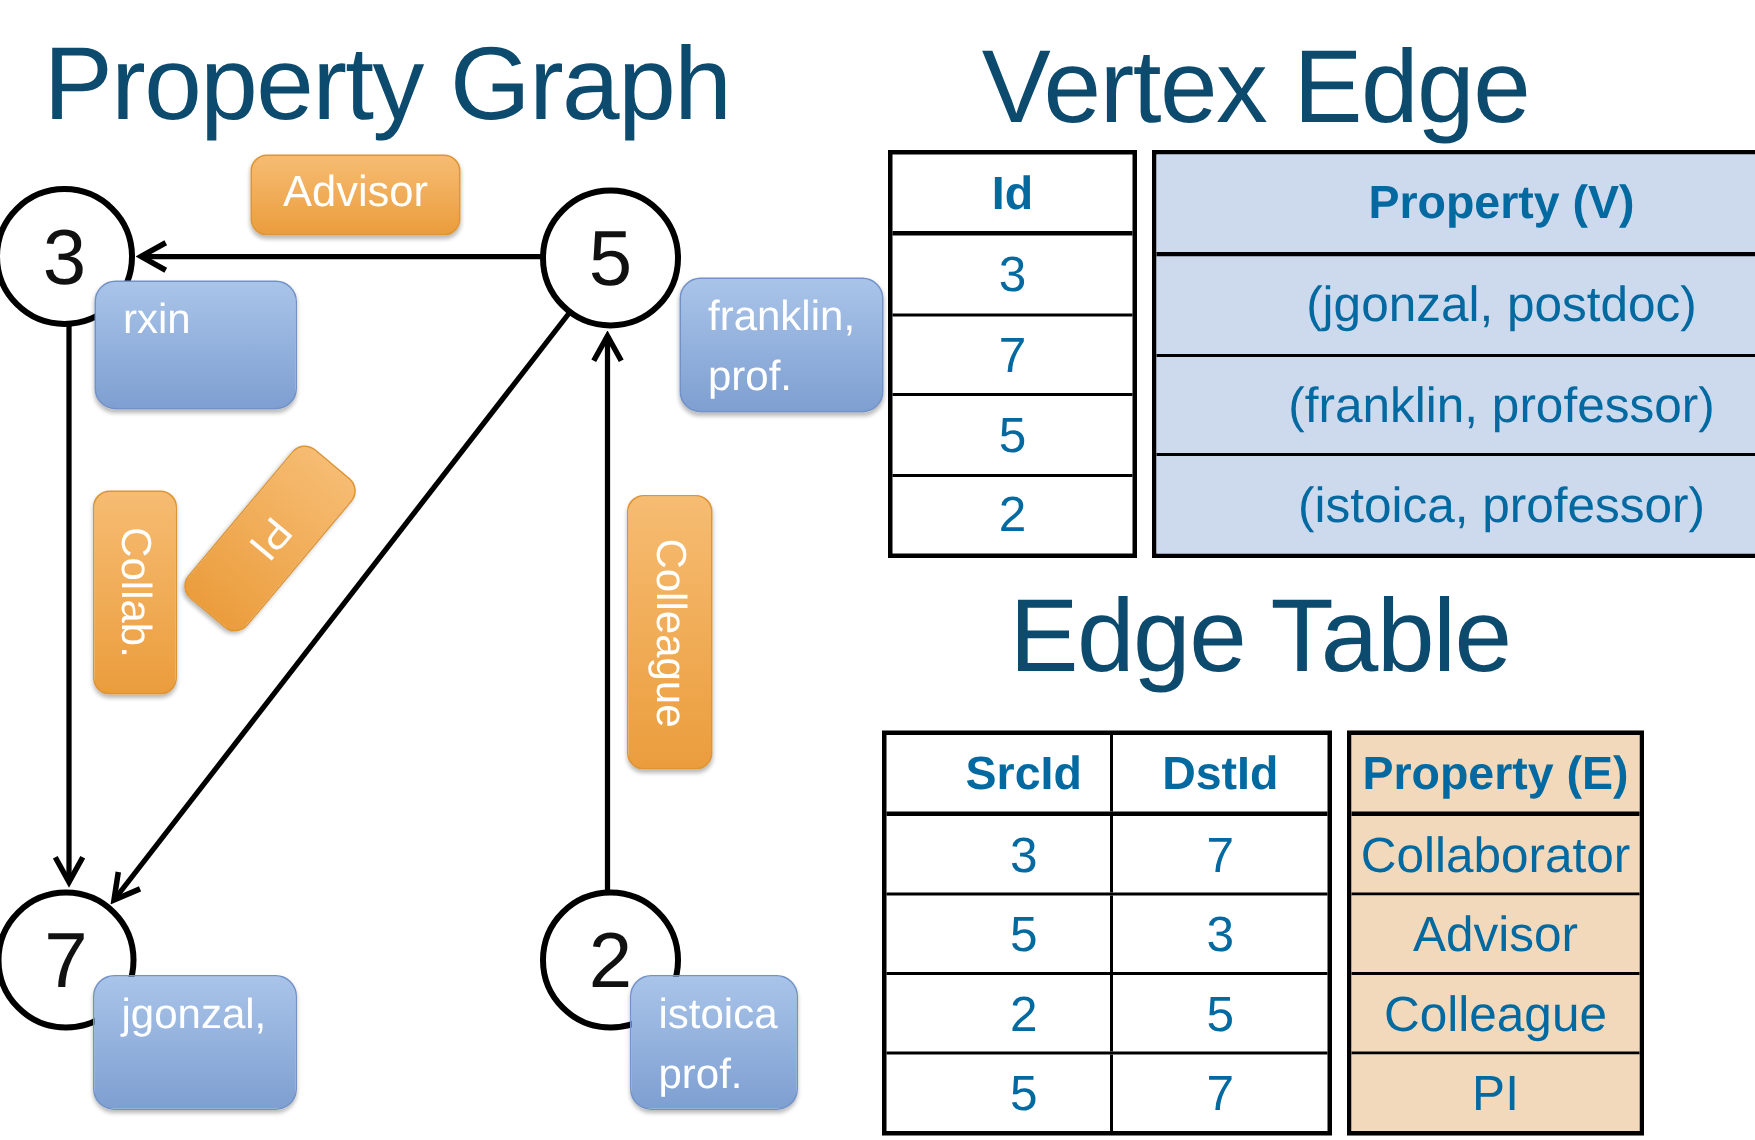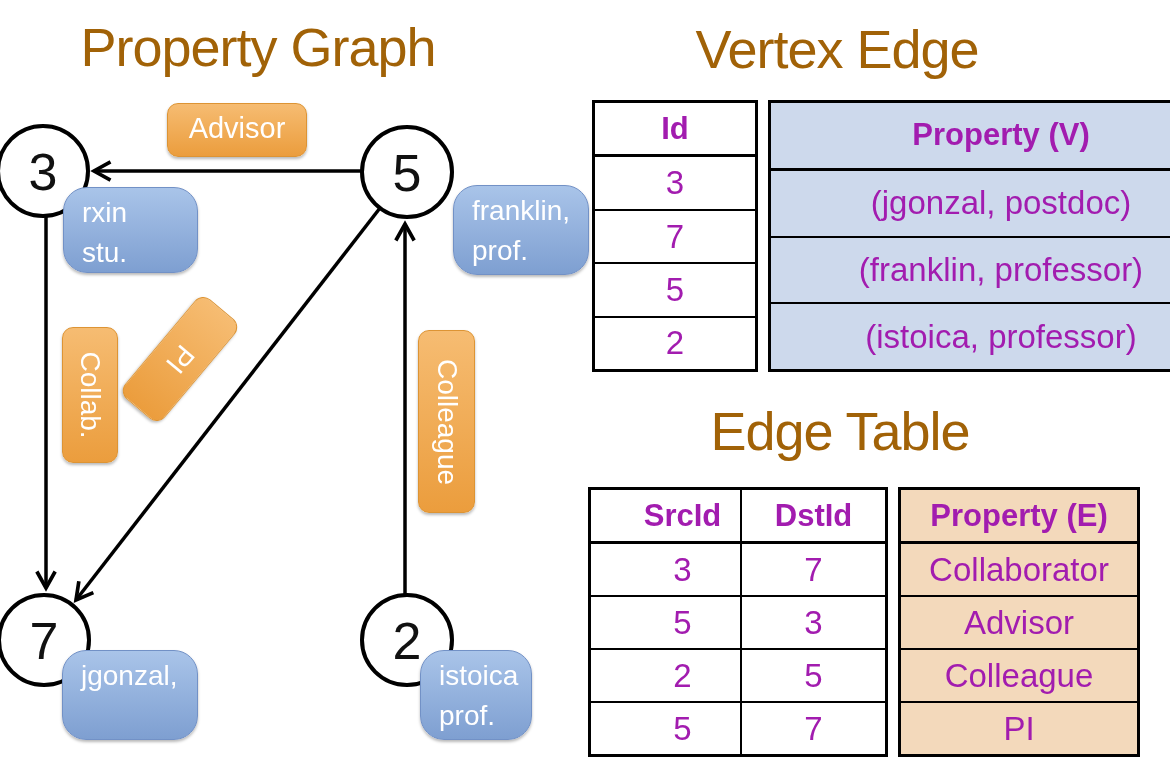--- a/index.html
+++ b/index.html
@@ -1,35 +1,35 @@
 <!DOCTYPE html>
 <html><head>
 <meta charset="utf-8">
 <style>
   * { margin:0; padding:0; box-sizing:border-box; }
   html,body { width:1170px; height:760px; background:#ffffff; overflow:hidden;
               font-family:"Liberation Sans", sans-serif; }
   #stage { position:relative; width:1170px; height:760px; background:#fff; }
 
-  .big-title { position:absolute; text-align:center; font-size:54px; font-weight:400;
-               letter-spacing:-1px; color:#a16207; white-space:nowrap; }
+  .big-title { position:absolute; text-align:center; font-size:69px; font-weight:400;
+               letter-spacing:-1px; color:#0c4a6e; white-space:nowrap; }
   #pg-title { left:0;   top:16px;  width:516px; }
   #vt-title { left:585px; top:18px;  width:504px; }
-  #et-title { left:585px; top:400px; width:510px; }
+  #et-title { left:585px; top:384px; width:510px; }
 
   svg.graph-svg { position:absolute; left:0; top:0; width:585px; height:760px; }
 
   .node-num { position:absolute; width:90px; text-align:center; font-size:52px;
               color:#111; font-weight:400; }
 
   .obox { position:absolute; border-radius:11px;
           background:linear-gradient(to bottom,#f6bc72,#eb9d3d);
           border:1px solid #dd9434; box-shadow:0 2px 3px rgba(0,0,0,.28);
           color:#fff; }
-  .bbox { position:absolute; border-radius:24px;
+  .bbox { position:absolute; border-radius:14px;
           background:linear-gradient(to bottom,#a9c4e9,#7e9fd1);
           border:1px solid #7291c6; box-shadow:0 2px 3px rgba(0,0,0,.28);
           color:#fff; font-size:28px; line-height:40px; padding:5px 0 0 18px; }
   .bbox div { white-space:nowrap; }
   .obox .htext { position:absolute; left:0; top:50%; width:100%;
                  transform:translateY(-54%); text-align:center; font-size:29px; }
   .obox .vtext { position:absolute; left:50%; top:50%;
                  transform:translate(-50%,-50%) rotate(90deg);
                  white-space:nowrap; font-size:28px; }
   #advisor-box   { left:167px; top:103px; width:140px; height:54px; }
@@ -37,35 +37,35 @@
   #pi-box        { left:154px; top:294px; width:52px;  height:130px; transform:rotate(40deg); }
   #colleague-box { left:418px; top:330px; width:57px;  height:183px; }
   #rxin-box     { left:63px;  top:187px; width:135px; height:86px; }
   #franklin-box { left:422px; top:185px; width:136px; height:90px;margin-left:31px; }
   #jgonzal-box  { left:62px;  top:650px; width:136px; height:90px; }
   #istoica-box  { left:420px; top:650px; width:112px; height:90px; }
 
   .tbl { position:absolute; border:3px solid #000; display:flex; flex-direction:column;
          background:#fff; }
   .tbl .trow { flex:1; display:flex; align-items:center; justify-content:center;
-               border-bottom:2px solid #000; font-size:33px; color:#a21caf; }
+               border-bottom:2px solid #000; font-size:33px; color:#0369a1; }
   .tbl .trow:first-child { border-bottom:3px solid #000; }
   .tbl .trow:last-child { border-bottom:none; }
   .tbl .hdr { font-weight:bold; font-size:31px; }
   .tbl .tcell { flex:1; height:100%; display:flex; align-items:center; justify-content:center; }
   .tbl .trow .tcell:first-child { border-right:2px solid #000; }
   .trow2 { display:flex;padding-left:34px; }
 
   #vt-id   { left:592px; top:100px; width:166px; height:272px; }
   #vt-prop { left:768px; top:100px; width:466px; height:272px; background:#cdd9ec; }
   #vt-prop .trow { background:#cdd9ec; }
   #et-ids  { left:588px; top:487px; width:300px; height:270px; }
   #et-ids .tcell { flex:0 0 45%; }
   #et-ids .tcell + .tcell { flex:1 1 auto; border-right:none; }
-  #et-prop { left:898px; top:487px; width:242px; height:270px; background:#f3d9bb; }
+  #et-prop { left:898px; top:487px; width:198px; height:270px; background:#f3d9bb; }
   #et-prop .trow { background:#f3d9bb; }
 </style>
 </head>
 <body>
 
 <div id="stage">
 
   <div class="big-title" id="pg-title">Property Graph</div>
   <div class="big-title" id="vt-title">Vertex Edge</div>
   <div class="big-title" id="et-title">Edge Table</div>
@@ -99,21 +99,20 @@
   </div>
   <div class="obox" id="pi-box">
     <span class="vtext">PI</span>
   </div>
   <div class="obox" id="colleague-box">
     <span class="vtext">Colleague</span>
   </div>
 
   <div class="bbox" id="rxin-box">
     <div>rxin</div>
-    <div>stu.</div>
   </div>
   <div class="bbox" id="franklin-box">
     <div>franklin,</div>
     <div>prof.</div>
   </div>
   <div class="bbox" id="jgonzal-box">
     <div>jgonzal,</div>
   </div>
   <div class="bbox" id="istoica-box">
     <div>istoica</div>

